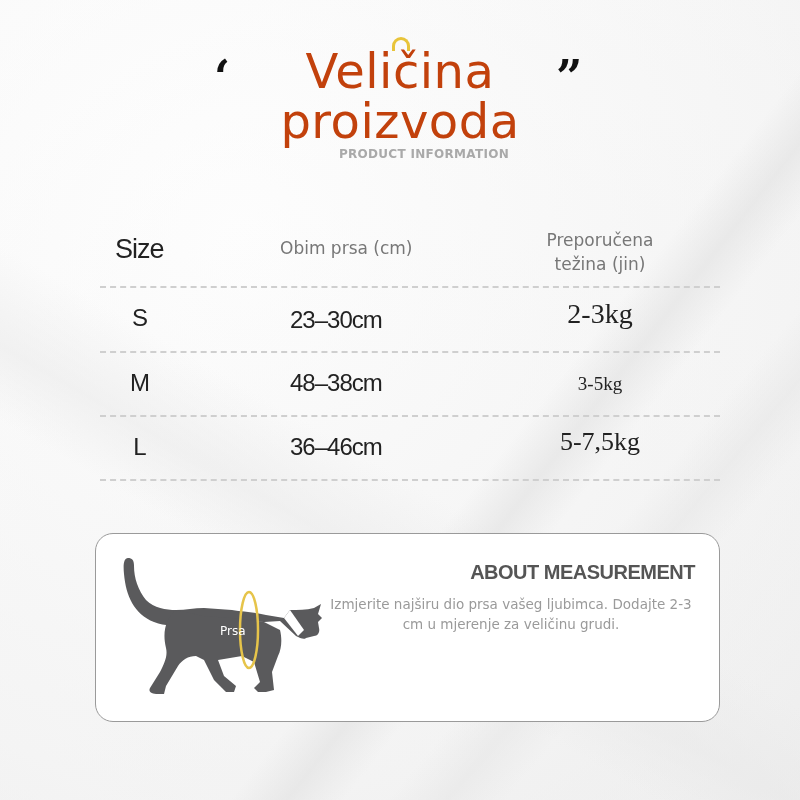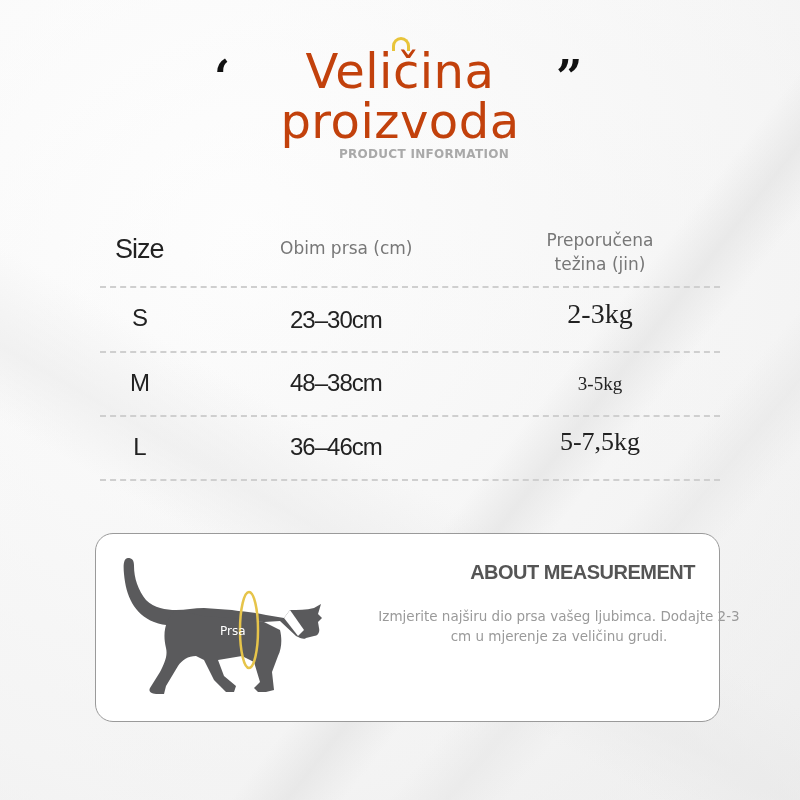--- a/index.html
+++ b/index.html
@@ -50,21 +50,21 @@
     box-sizing: border-box; border: 1.5px solid #9a9a9a; border-radius: 18px; background: #ffffff;
   }
   .about-title {
     position: absolute; right: 24px; top: 27px;
     font-family: "Liberation Sans", sans-serif; font-weight: bold; font-size: 20px; color: #555; letter-spacing: -0.5px;
   }
   .about-text {
     position: absolute; left: 230px; width: 370px; text-align: center;
     font-size: 13.5px; color: #9a9a9a; line-height: 20px;
   }
-  .p1 { top: 72px; margin-left: 48px; }
+  .p1 { top: 60px; }
   .p2 { top: 133px; }
   .cat { position: absolute; left: 18px; top: 18px; width: 215px; height: 150px; }
   .prsa { position: absolute; left: 124px; top: 90px; color: #fff; font-size: 12px; }
 </style>
 </head>
 <body>
 
 <div class="bg"></div>
 
 <span class="quote quote-left">‘</span>

